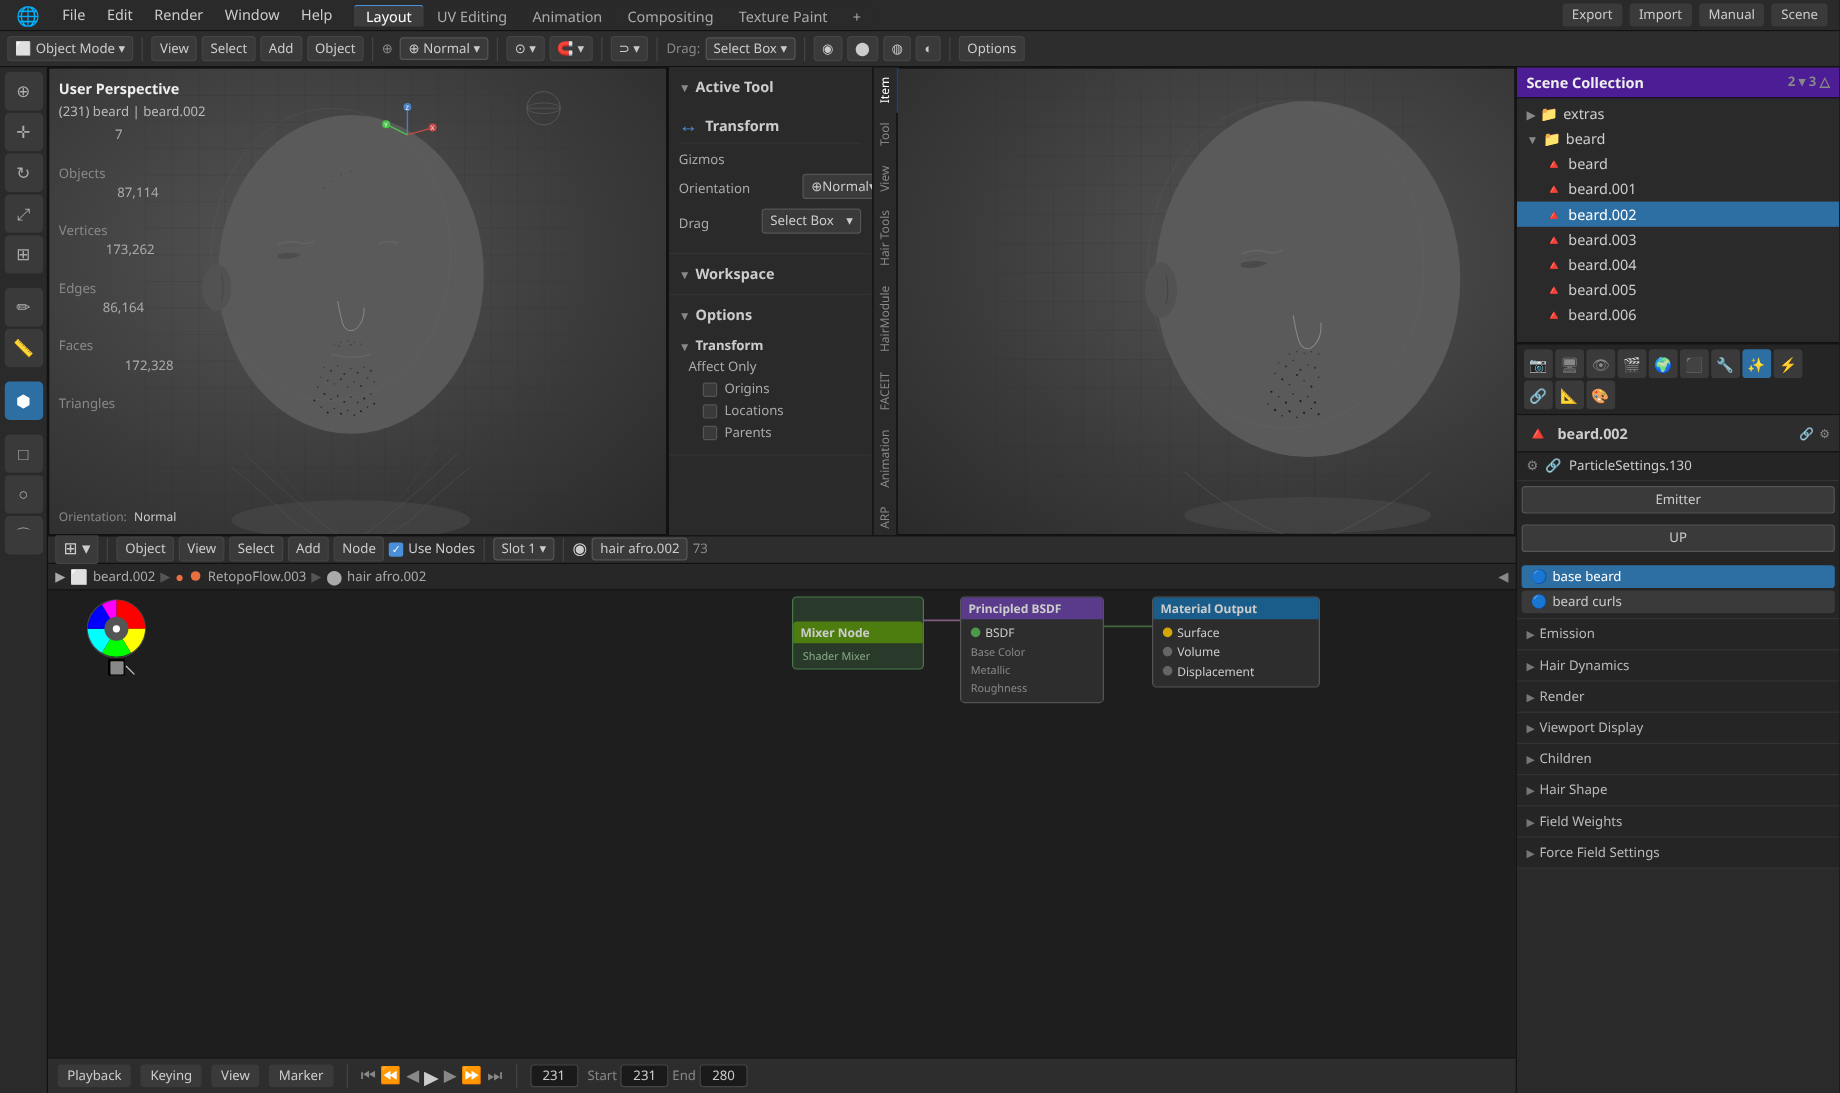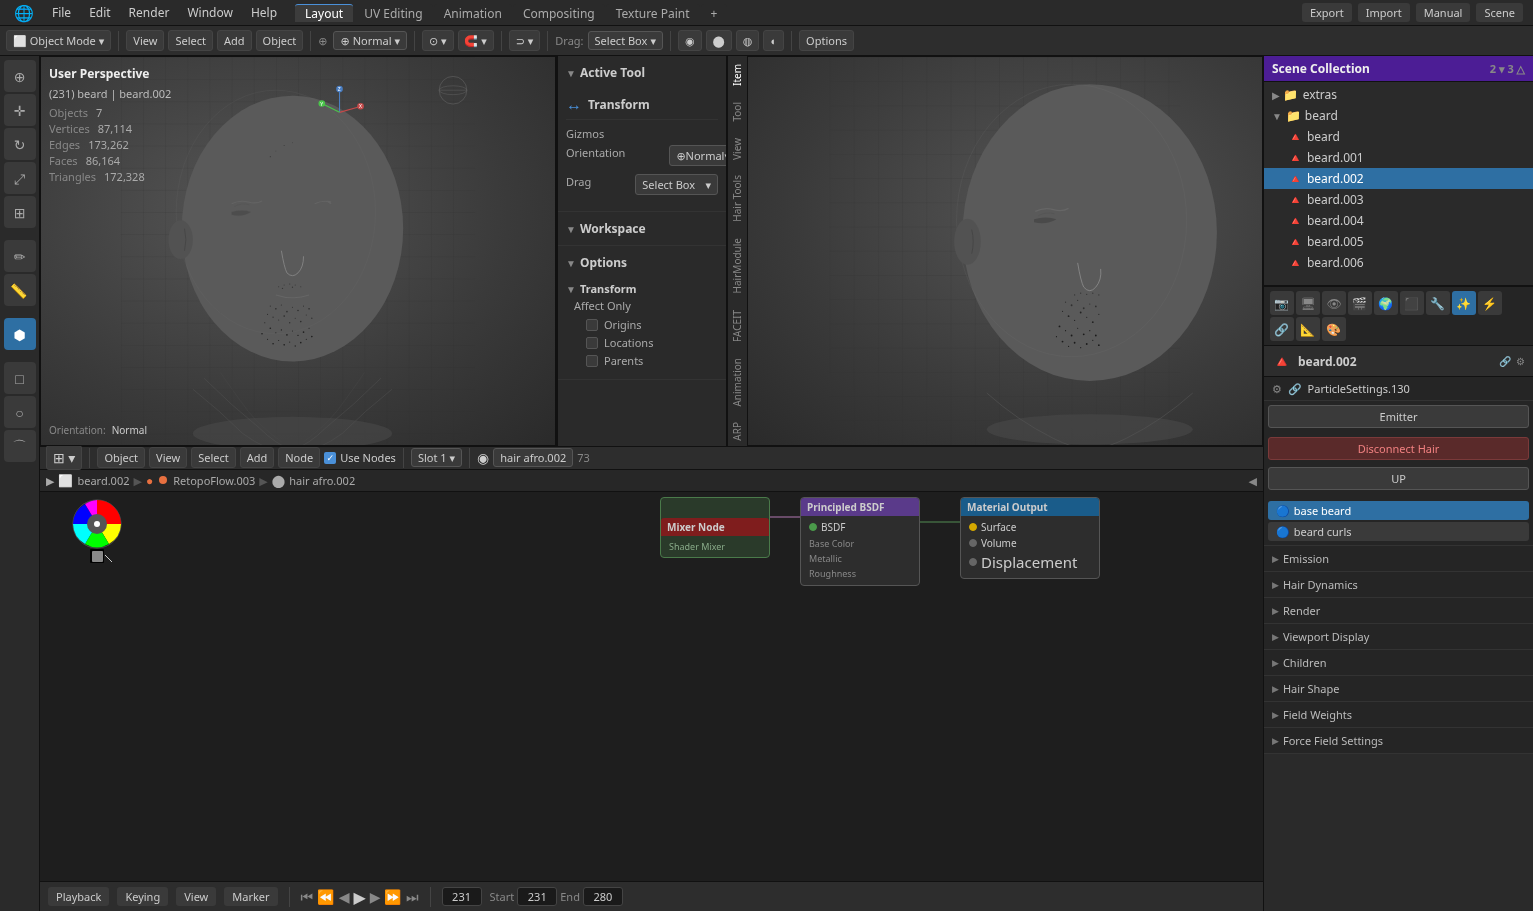--- a/index.html
+++ b/index.html
@@ -160,21 +160,21 @@
       font-size: 12px;
       color: #eee;
       margin-bottom: 4px;
     }
     .viewport-info .info-row {
       display: flex;
       gap: 8px;
       color: #aaa;
       font-size: 11px;
     }
-    .viewport-info .info-key { color: #888; }
+    .viewport-info .info-key { color: #888; margin-top: 32px; }
     .viewport-3d-bg {
       width: 100%;
       height: 100%;
       background: radial-gradient(ellipse at 40% 40%, #555 0%, #3a3a3a 60%, #2a2a2a 100%);
     }
     .viewport-3d-bg-right {
       width: 100%;
       height: 100%;
       background: radial-gradient(ellipse at 60% 40%, #555 0%, #3a3a3a 60%, #2a2a2a 100%);
     }
@@ -211,20 +211,21 @@
       color: #ccc;
       font-size: 12px;
       font-weight: bold;
     }
     .panel-header .chevron { font-size: 10px; color: #888; }
     .panel-content {
       padding: 4px 8px;
     }
     .panel-row {
       display: flex;
+      align-items: center;
       justify-content: space-between;
       margin-bottom: 4px;
       font-size: 11px;
       gap: 44px;
     }
     .panel-label { color: #aaa; }
     .dropdown-btn {
       display: flex;
       align-items: center;
       justify-content: space-between;
@@ -997,37 +998,37 @@
         <div class="node-socket">
           <div class="socket-dot yellow"></div>
           <span style="font-size:10px;">Surface</span>
         </div>
         <div class="node-socket">
           <div class="socket-dot grey"></div>
           <span style="font-size:10px;">Volume</span>
         </div>
         <div class="node-socket">
           <div class="socket-dot grey"></div>
-          <span style="font-size:15px;">Displacement</span>
+          <span style="font-size:10px;">Displacement</span>
         </div>
       </div>
 
       <div class="node-mini" style="left:760px;top:5px;min-width:120px;">
         <div class="node-header" style="background:#5a3a8a;">Principled BSDF</div>
         <div class="node-socket">
           <div class="socket-dot green"></div>
           <span style="font-size:10px;">BSDF</span>
         </div>
         <div style="font-size:9px;color:#888;padding:1px 0;">Base Color</div>
         <div style="font-size:9px;color:#888;padding:1px 0;">Metallic</div>
         <div style="font-size:9px;color:#888;padding:1px 0;">Roughness</div>
       </div>
 
       <div class="node-mini" style="left:620px;top:5px;min-width:110px;background:#2a3a2a;border-color:#4a7a4a;">
-        <div class="node-header" style="background:#7f1d1d;margin-top:16px;">Mixer Node</div>
+        <div class="node-header" style="background:#4d7c0f;margin-top:16px;">Mixer Node</div>
         <div style="font-size:9px;color:#8a8;">Shader Mixer</div>
       </div>
 
       <svg style="position:absolute;top:0;left:0;width:100%;height:100%;pointer-events:none;">
         <path d="M 880 30 Q 910 30 920 30" stroke="#4a7a4a" stroke-width="1.5" fill="none" opacity="0.8"></path>
         <path d="M 730 25 Q 745 25 760 25" stroke="#9a6a9a" stroke-width="1.5" fill="none" opacity="0.8"></path>
       </svg>
     </div>
 
     <div class="timeline-bar">
@@ -1134,23 +1135,20 @@
       <div style="padding:4px 8px;border-bottom:1px solid #333;display:flex;align-items:center;gap:6px;">
         <span style="font-size:11px;color:#888;">⚙</span>
         <span style="font-size:11px;color:#aaa;">🔗</span>
         <span style="font-size:11px;color:#ccc;">ParticleSettings.130</span>
       </div>
 
       <div style="padding:4px;">
         <div class="particle-btn">Emitter</div>
       </div>
 
-      <div style="padding:2px 4px;">
-        <div class="particle-btn" style="background:#5a2a2a;border-color:#7a3a3a;color:#f08080;">Disconnect Hair</div>
-      </div>
 
       <div style="padding:2px 4px 4px;">
         <div class="particle-btn">UP</div>
       </div>
 
       <div style="padding:2px 0;border-bottom:1px solid #333;">
         <div class="material-slot">
           <span>🔵</span>
           <span>base beard</span>
         </div>

